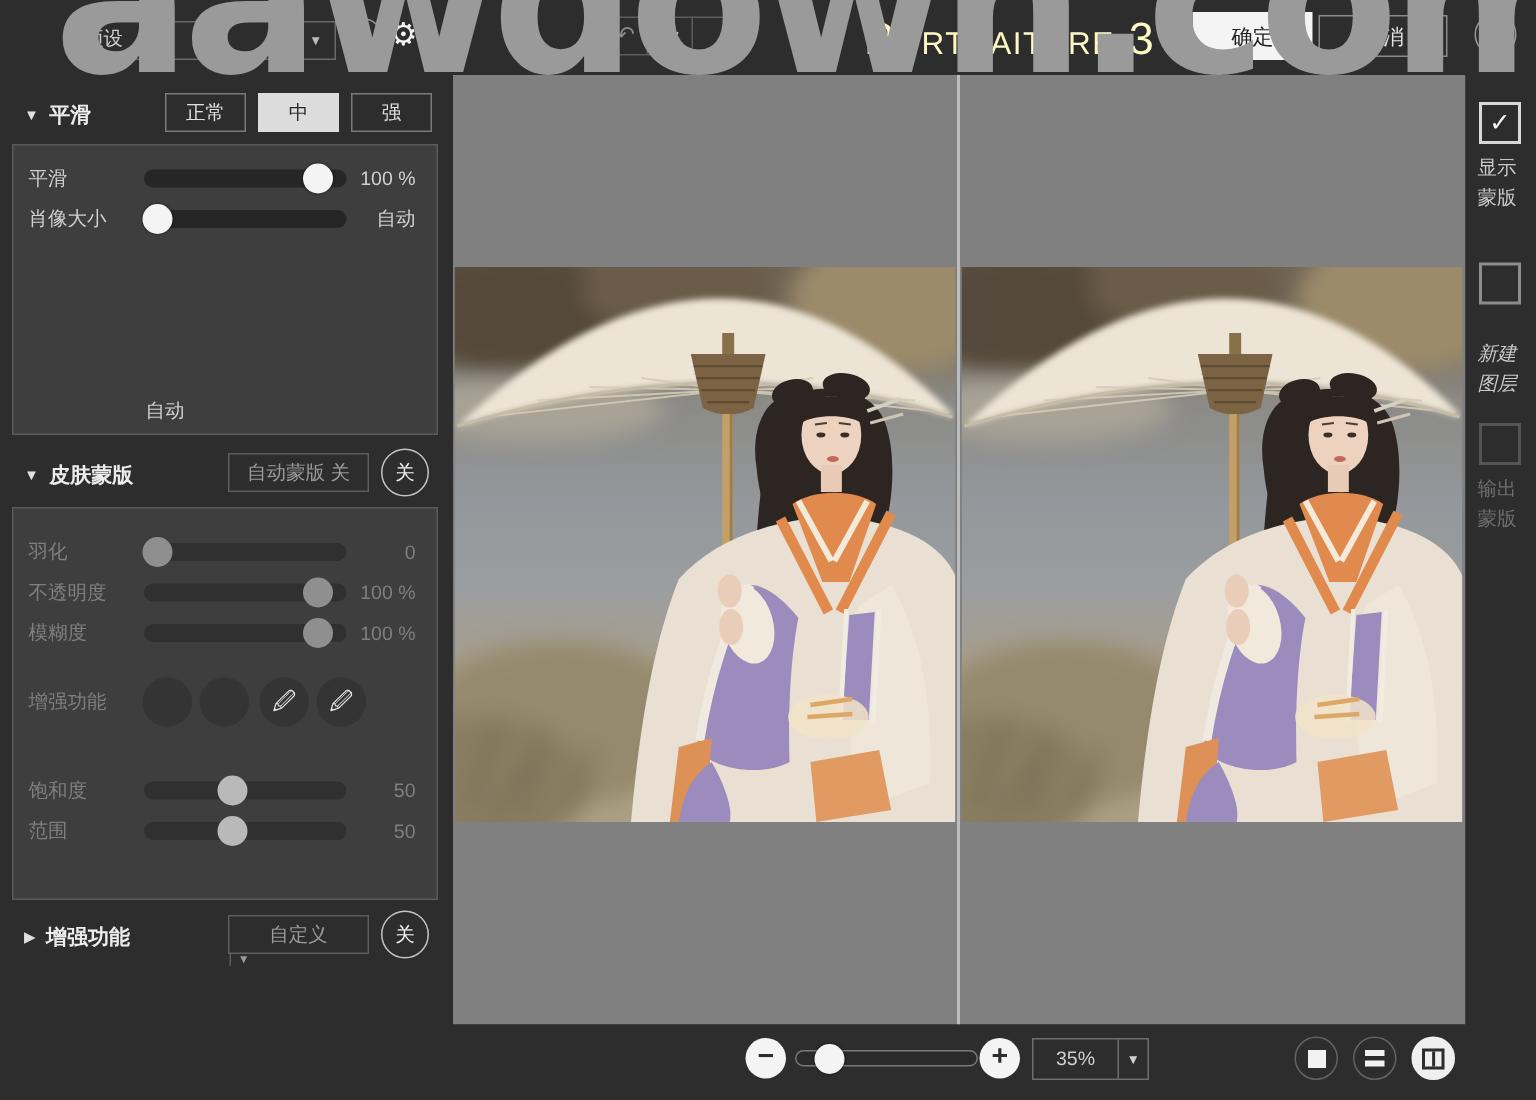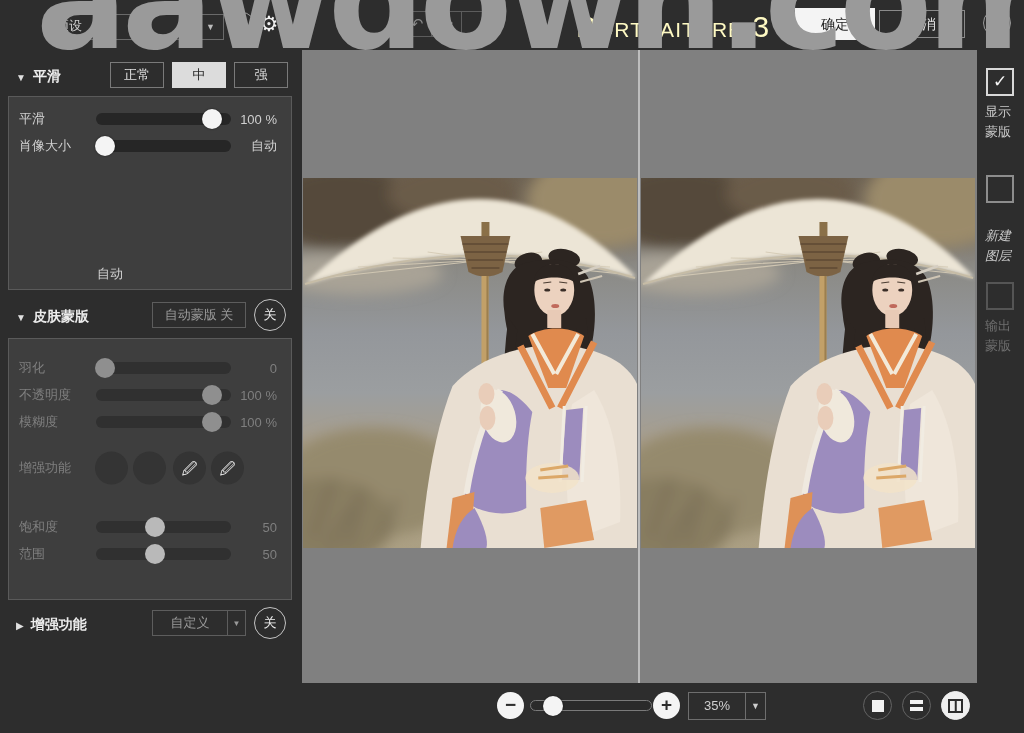--- a/index.html
+++ b/index.html
@@ -36,21 +36,21 @@
   .srow .strack { position:absolute; left:87px; top:50%; transform:translateY(-50%); width:135px; height:12px; background:#262626; border-radius:6px; }
   .sthumb { position:absolute; top:50%; transform:translateY(-50%); width:20px; height:20px; border-radius:50%; background:#f4f4f4; box-shadow:0 0 2px rgba(0,0,0,.6); }
   .srow .sval { position:absolute; right:14px; top:50%; transform:translateY(-50%); width:62px; text-align:right; color:#d0d0d0; white-space:pre; }
   .dim .slabel, .dim .sval { color:#7f7f7f; }
   .dim .strack { background:#303030; }
   .dim .sthumb { background:#8f8f8f; box-shadow:none; }
   .dim2 .sthumb { background:#b9b9b9; }
   .auto-sub { position:absolute; left:88px; color:#d0d0d0; }
   .round-toggle { position:absolute; width:32px; height:32px; border:1px solid #c4c4c4; border-radius:50%; color:#f0f0f0; text-align:center; line-height:30px; font-size:13px; }
   .flat-btn { position:absolute; height:26px; border:1px solid #5d5d5d; color:#9a9a9a; font-size:13px; text-align:center; line-height:24px; }
-  .dd { position:absolute; height:26px; border:1px solid #5d5d5d; display:flex; }
+  .dd { position:absolute; height:26px; border:1px solid #5d5d5d; display:flex;flex-direction:column; }
   .dd .main { flex:1; color:#9a9a9a; text-align:center; line-height:24px; }
   .dd .arrow { width:18px; border-left:1px solid #5d5d5d; color:#9a9a9a; font-size:8px; display:flex; align-items:center; justify-content:center; }
   .mask-circle { position:absolute; width:33px; height:33px; border-radius:50%; background:#343434; top:50%; transform:translateY(-50%); color:#e8e8e8; text-align:center; line-height:33px; font-size:15px; }
 
   
   .canvas { position:absolute; left:302px; top:50px; width:675px; height:633px; background:#808080; }
   .pane-divider { position:absolute; left:336px; top:0; width:2px; height:633px; background:#bdbdbd; }
   .photo { position:absolute; top:128px; width:334px; height:370px; }
   .photo svg { width:100%; height:100%; display:block; }
 

